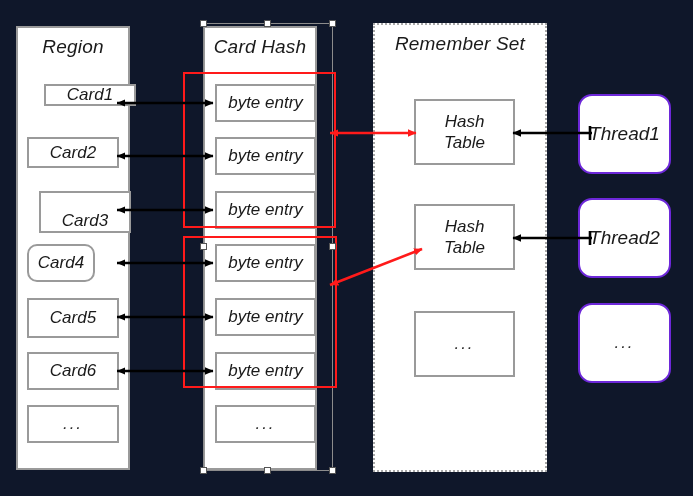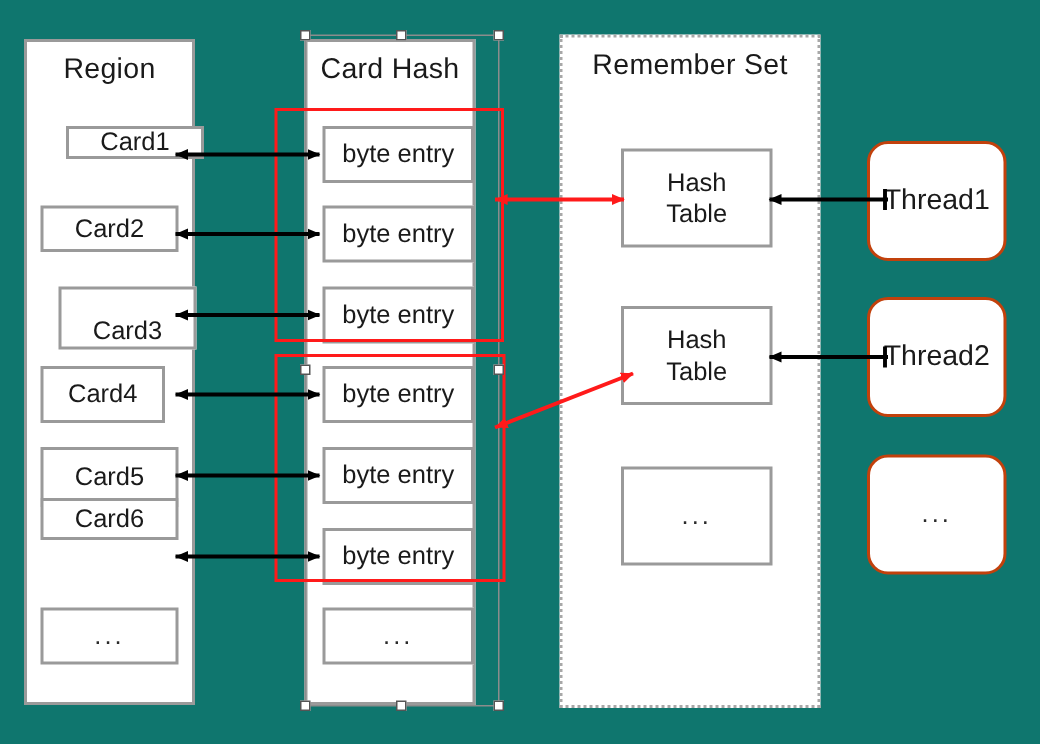--- a/index.html
+++ b/index.html
@@ -7,22 +7,23 @@
     padding: 0;
     background: #ffffff;
   }
   body {
     font-family: "Liberation Sans", sans-serif;
   }
   #canvas {
     position: relative;
     width: 693px;
     height: 496px;
-    background: #0f766e;
+    background: #0f172a;
     overflow: hidden;
+    font-style: italic;
   }
   .box {
     position: absolute;
     box-sizing: border-box;
     display: flex;
     align-items: center;
     justify-content: center;
     text-align: center;
     color: #1a1a1a;
   }
@@ -45,21 +46,21 @@
     margin-top: 8px;
     letter-spacing: 0.2px;
   }
   
   .cell {
     border: 2px solid #9a9a9a;
     background: #ffffff;
     font-size: 17px;
   }
   .cell-thread {
-    border: 2px solid #c2410c;
+    border: 2px solid #6d28d9;
     background: #ffffff;
     border-radius: 14px;
     font-size: 19px;
   }
   .cell-hash {
     font-size: 17px;
     line-height: 1.25;
   }
   .dots {
     font-size: 17px;
@@ -116,27 +117,27 @@
 
   <div class="box cell" style="left:44px; top:84px; width:92px; height:22px;">
     <span>Card1</span>
   </div>
   <div class="box cell" style="left:27px; top:137px; width:92px; height:31px;">
     <span>Card2</span>
   </div>
   <div class="box cell" style="left:39px; top:191px; width:92px; height:42px;align-items:flex-end;">
     <span>Card3</span>
   </div>
-  <div class="box cell" style="left:27px; top:244px; width:83px; height:38px;">
+  <div class="box cell" style="left:27px; top:244px; width:68px; height:38px;border-radius:10px;">
     <span>Card4</span>
   </div>
   <div class="box cell" style="left:27px; top:298px; width:92px; height:40px;">
     <span>Card5</span>
   </div>
-  <div class="box cell" style="left:27px; top:332px; width:92px; height:28px;">
+  <div class="box cell" style="left:27px; top:352px; width:92px; height:38px;">
     <span>Card6</span>
   </div>
   <div class="box cell" style="left:27px; top:405px; width:92px; height:38px;">
     <span class="dots">...</span>
   </div>
 
   <div class="box container-solid" style="left:203px; top:26px; width:114px; height:444px;">
     <div class="container-title">Card Hash</div>
   </div>
 

